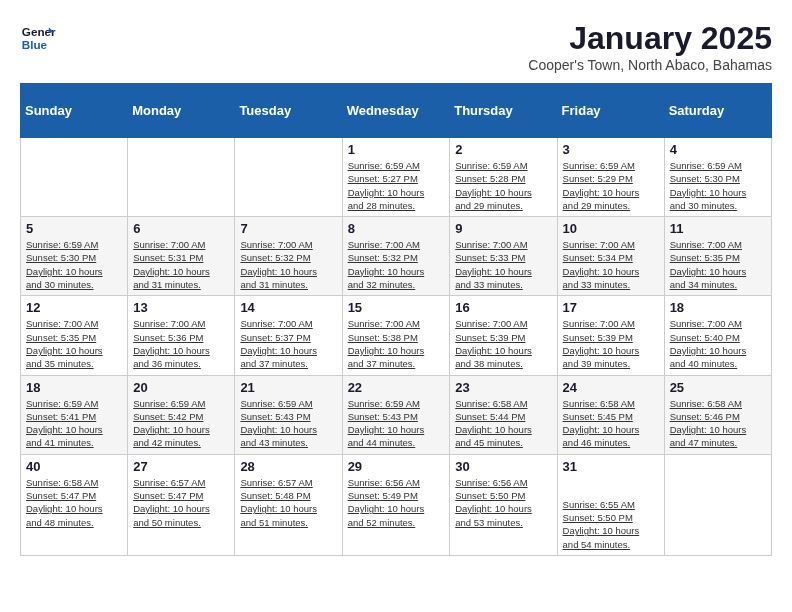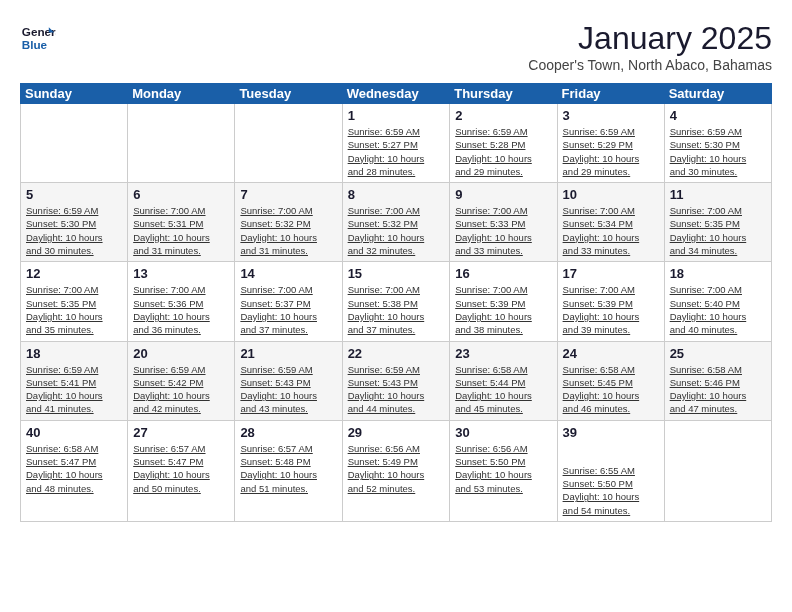--- a/index.html
+++ b/index.html
@@ -23,38 +23,38 @@
     }
     .logo-icon {
       width: 36px;
       height: 36px;
     }
     .title-section {
       text-align: right;
     }
     .calendar-title {
       font-size: 32px;
-      font-weight: normal;
+      font-weight: bold;
       color: #1a1a2e;
     }
     .calendar-subtitle {
       font-size: 14px;
       color: #444;
       text-align: center;
     }
     .calendar {
       width: 100%;
       border-collapse: collapse;
       border: 1px solid #ccc;
     }
     .calendar th {
       background: #1a5fa8;
       color: #fff;
       font-size: 13px;
-      padding: 2px 4px;
+      padding: 19px 4px;
       text-align: left;
       border: 1px solid #1a5fa8;
     }
     .calendar td {
       vertical-align: top;
       border: 1px solid #ccc;
       padding: 4px 5px;
       font-size: 10px;
       color: #333;
       width: 108px;
@@ -323,21 +323,21 @@
 and 52 minutes.</div>
         </td>
         <td>
           <div class="day-num">30</div>
           <div class="day-info" style="white-space: pre-line;">Sunrise: 6:56 AM
 Sunset: 5:50 PM
 Daylight: 10 hours
 and 53 minutes.</div>
         </td>
         <td>
-          <div class="day-num">39</div>
+          <div class="day-num">31</div>
           <div class="day-info" style="white-space: pre-line; margin-top: 24px;">Sunrise: 6:55 AM
 Sunset: 5:50 PM
 Daylight: 10 hours
 and 54 minutes.</div>
         </td>
         <td></td>
       </tr>
     </tbody>
 </table>
 

